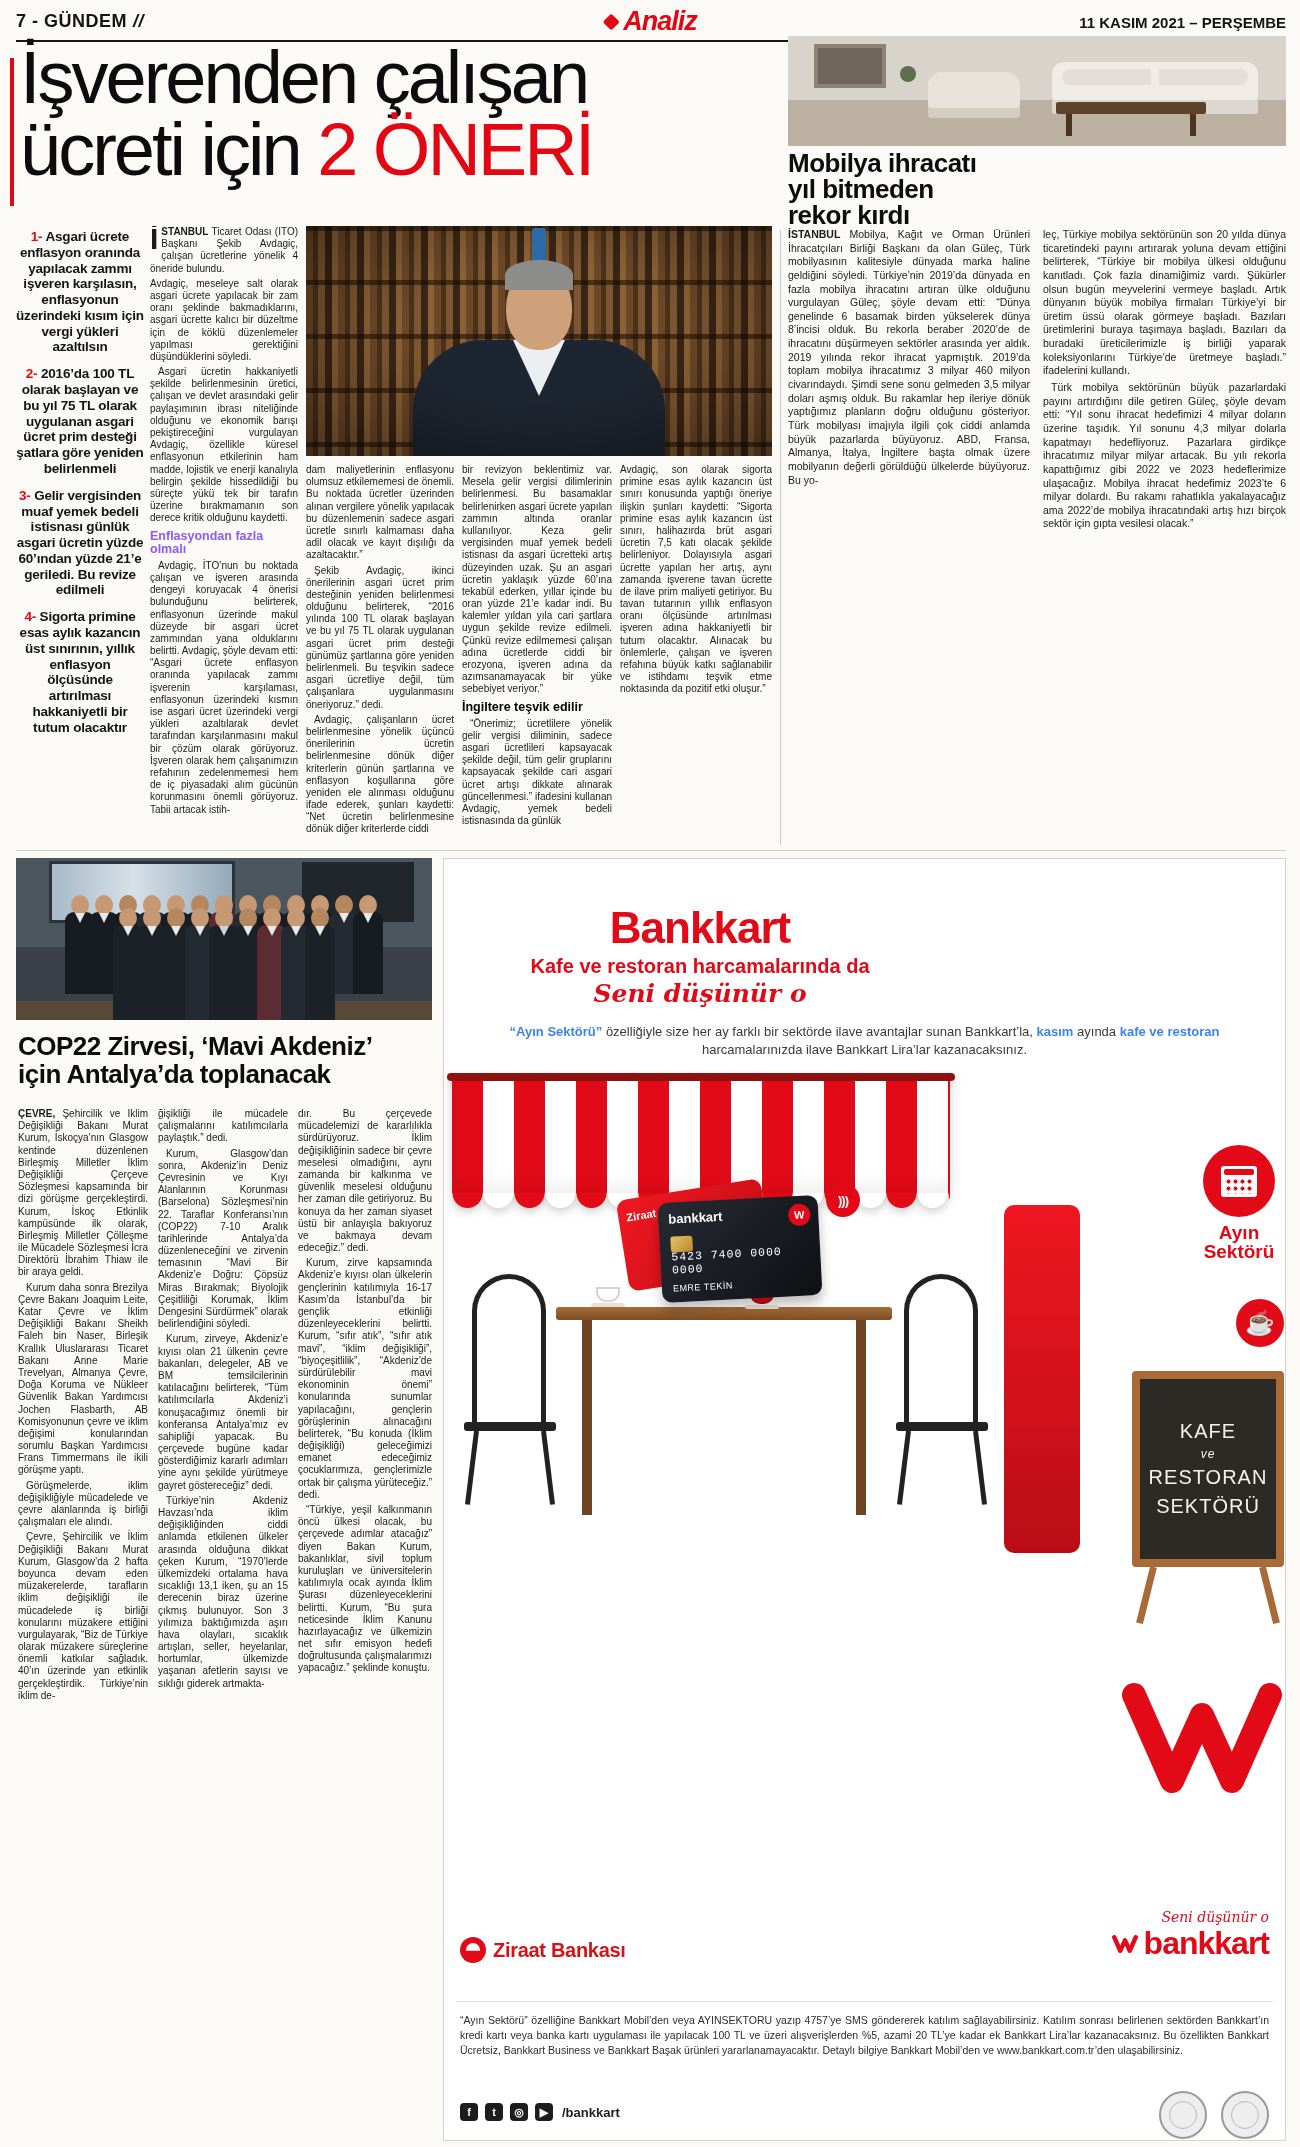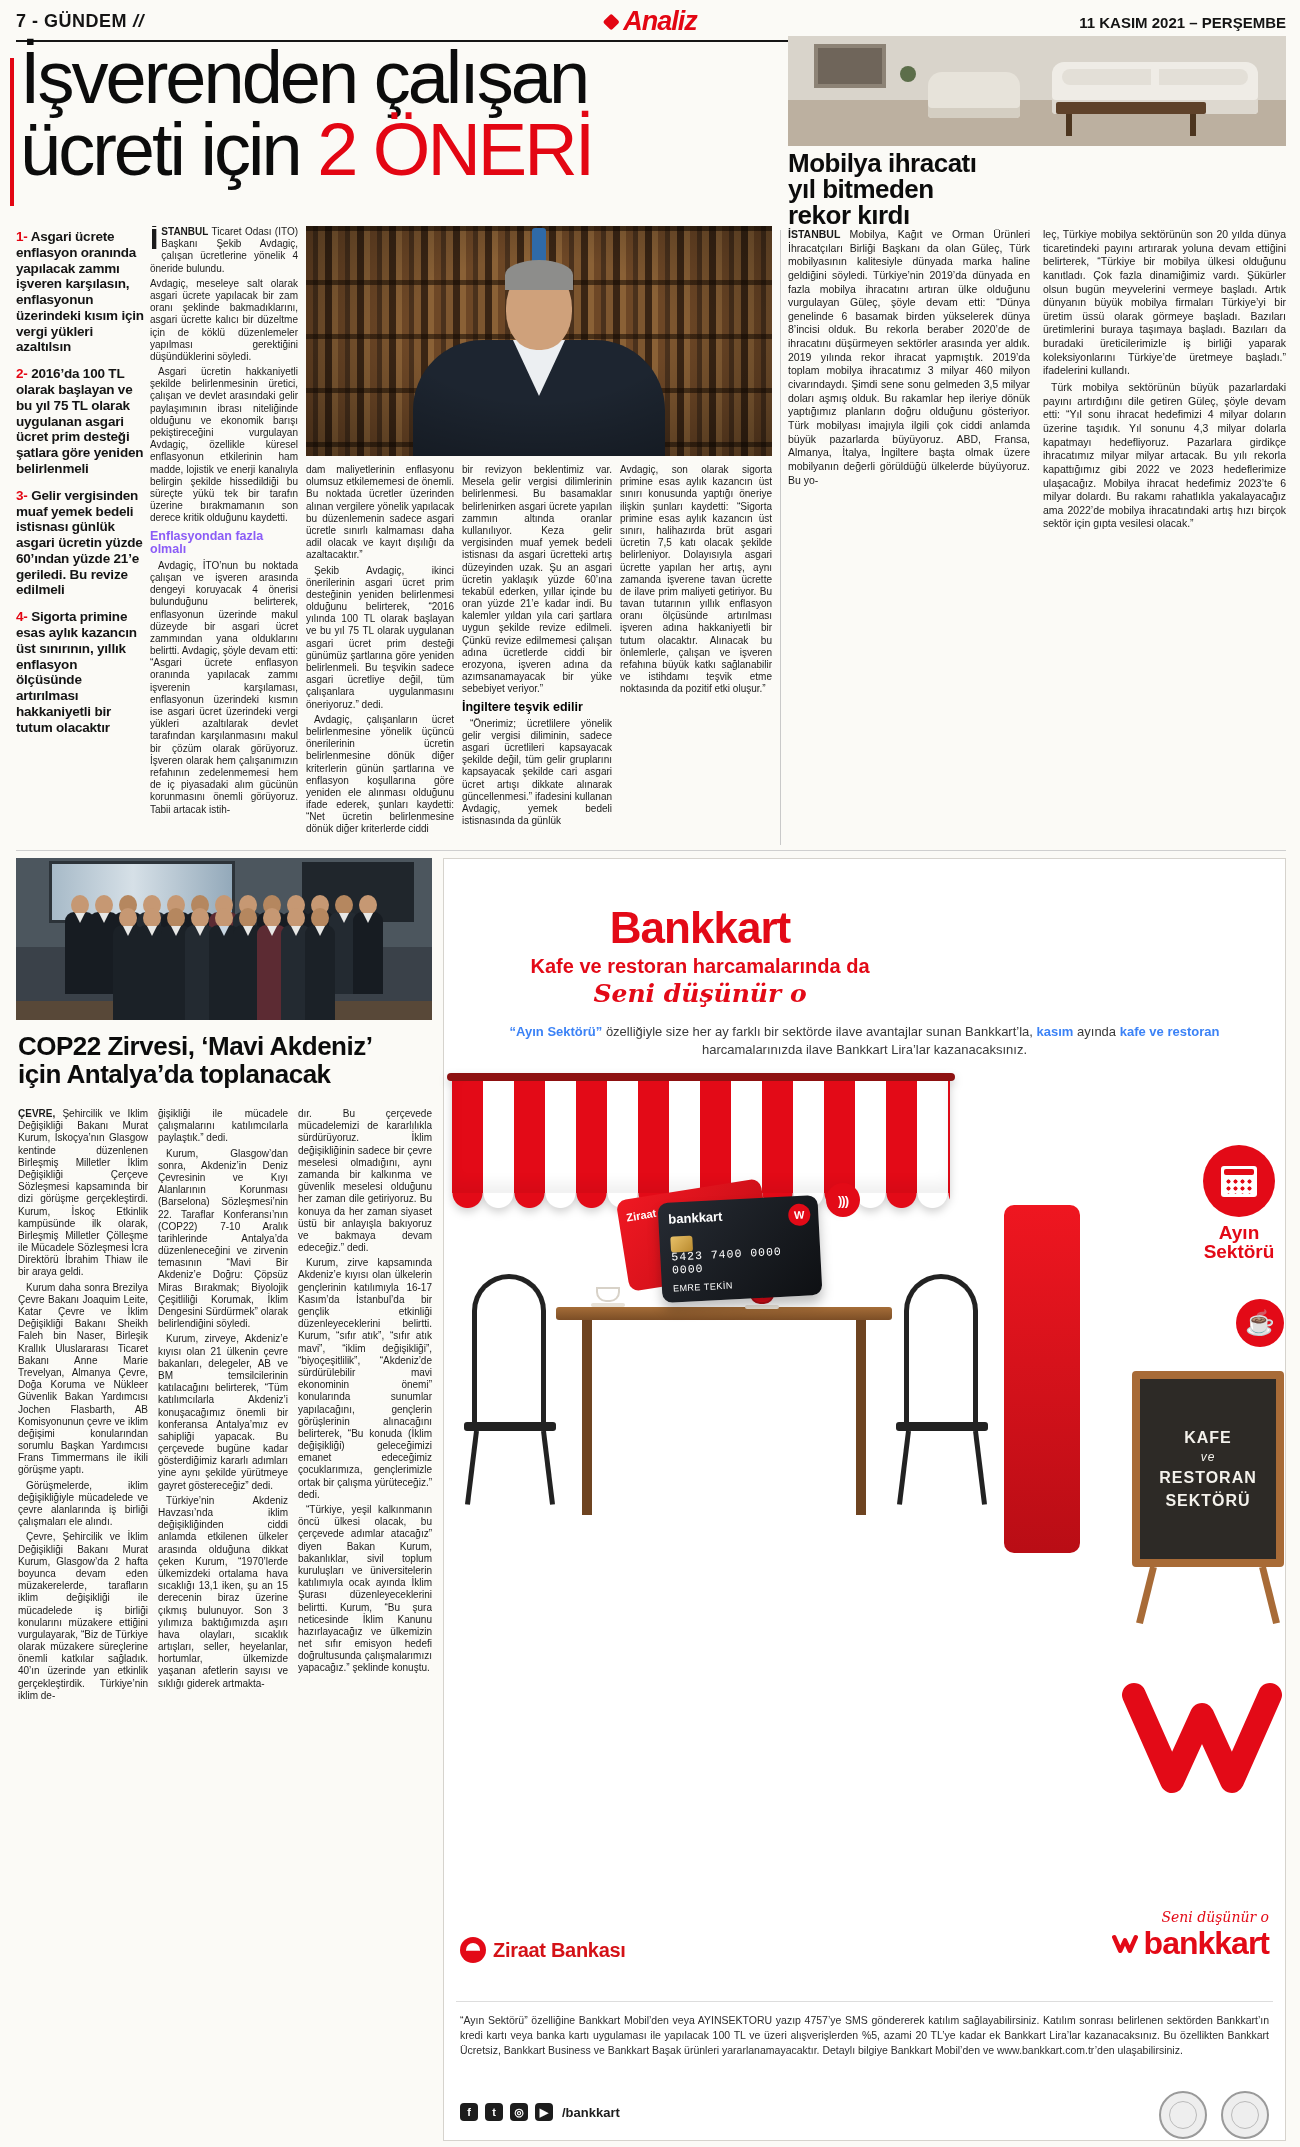--- a/index.html
+++ b/index.html
@@ -15,21 +15,21 @@
 .mh-right{position:absolute;right:0;top:8px;font-size:15px;font-weight:800}
 .masthead-rule{position:absolute;left:16px;right:14px;top:40px;height:2px;background:#161616}
 
 
 .hero-bar{position:absolute;left:10px;top:58px;width:4px;height:148px;background:#e30613}
 .hero-h1{position:absolute;left:20px;top:42px;width:772px;font-size:74px;line-height:.97;font-weight:400;letter-spacing:-3px;color:#0c0c0c}
 .hl-red{color:#e30613}
 
 
 .bullets{position:absolute;left:16px;top:229px;width:128px;height:618px;overflow:hidden}
-.bullet{font-size:13.5px;font-weight:700;line-height:1.17;letter-spacing:-.2px;margin-bottom:11px;text-align:left}
+.bullet{font-size:13.5px;font-weight:700;line-height:1.17;letter-spacing:-.2px;margin-bottom:11px;text-align:center}
 .bnum{color:#e30613}
 
 
 .col{position:absolute;font-size:10px;line-height:1.22;text-align:justify;overflow:hidden;color:#1a1a1a}
 .col p{margin-bottom:3px;text-indent:8px}
 .col p.lead,.col p:first-child{text-indent:0}
 .col .subhead{text-indent:0;text-align:left;font-size:12.5px;font-weight:800;line-height:1.05;margin:5px 0 4px}
 .subhead.red{color:#8b5cf6}
 .subhead.black{color:#000}
 .dropcap{float:left;font-size:30px;line-height:25px;font-weight:800;padding-right:3px}
@@ -134,21 +134,21 @@
 .cup2{left:306px;top:430px}
 .cup2 .bowl{background:#e30a17;border-color:#b90d15}
 .plantpot{position:absolute;left:255px;top:414px;z-index:3}
 .leaf{position:absolute;width:12px;height:12px;border-radius:50%;background:#3f7a3a}
 .leaf.l1{left:-4px;top:-8px}.leaf.l2{left:6px;top:-12px}.leaf.l3{left:12px;top:-4px}
 .pot{width:18px;height:14px;background:#b5713a;border-radius:2px 2px 4px 4px;margin-top:4px}
 .red-banner{position:absolute;left:560px;top:346px;width:76px;height:348px;border-radius:10px;background:linear-gradient(180deg,#ef1620,#b90d15);z-index:1}
 .cup-circle{position:absolute;left:792px;top:440px;width:48px;height:48px;border-radius:50%;background:#e30a17;color:#fff;display:flex;align-items:center;justify-content:center;font-size:24px;z-index:2}
 .board{position:absolute;left:688px;top:512px;width:152px;height:260px;z-index:2}
 .board .frame{position:absolute;left:0;top:0;width:152px;height:196px;background:#2d2a26;border:8px solid #a86b37;border-radius:4px;display:flex;align-items:center;justify-content:center}
-.board-inner p{color:#f4f2ec;text-align:center;font-weight:700;font-size:16px;line-height:1.45;letter-spacing:1px}
+.board-inner p{color:#f4f2ec;text-align:center;font-weight:400;font-size:20px;line-height:1.45;letter-spacing:1px}
 .board-inner p:nth-child(2){font-size:12px;font-weight:400;font-style:italic}
 .easel-leg{position:absolute;top:196px;width:7px;height:58px;background:#a86b37}
 .el1{left:18px;transform:rotate(14deg);transform-origin:top}
 .el2{right:18px;transform:rotate(-14deg);transform-origin:top}
 .w-swoosh{position:absolute;left:676px;top:818px;width:164px;height:122px}
 .ziraat{position:absolute;left:16px;top:1078px;display:flex;align-items:center;gap:7px}
 .zb-emblem{position:relative;width:26px;height:26px;border-radius:50%;background:#e30a17}
 .zb-emblem::after{content:"";position:absolute;left:6px;top:6px;width:14px;height:14px;border-radius:50%;background:#fff;clip-path:polygon(0 0,100% 0,100% 55%,0 55%)}
 .zb-text{font-size:20px;font-weight:800;color:#d41217;letter-spacing:-.3px}
 .bk-logo{position:absolute;right:16px;top:1050px;text-align:right}

